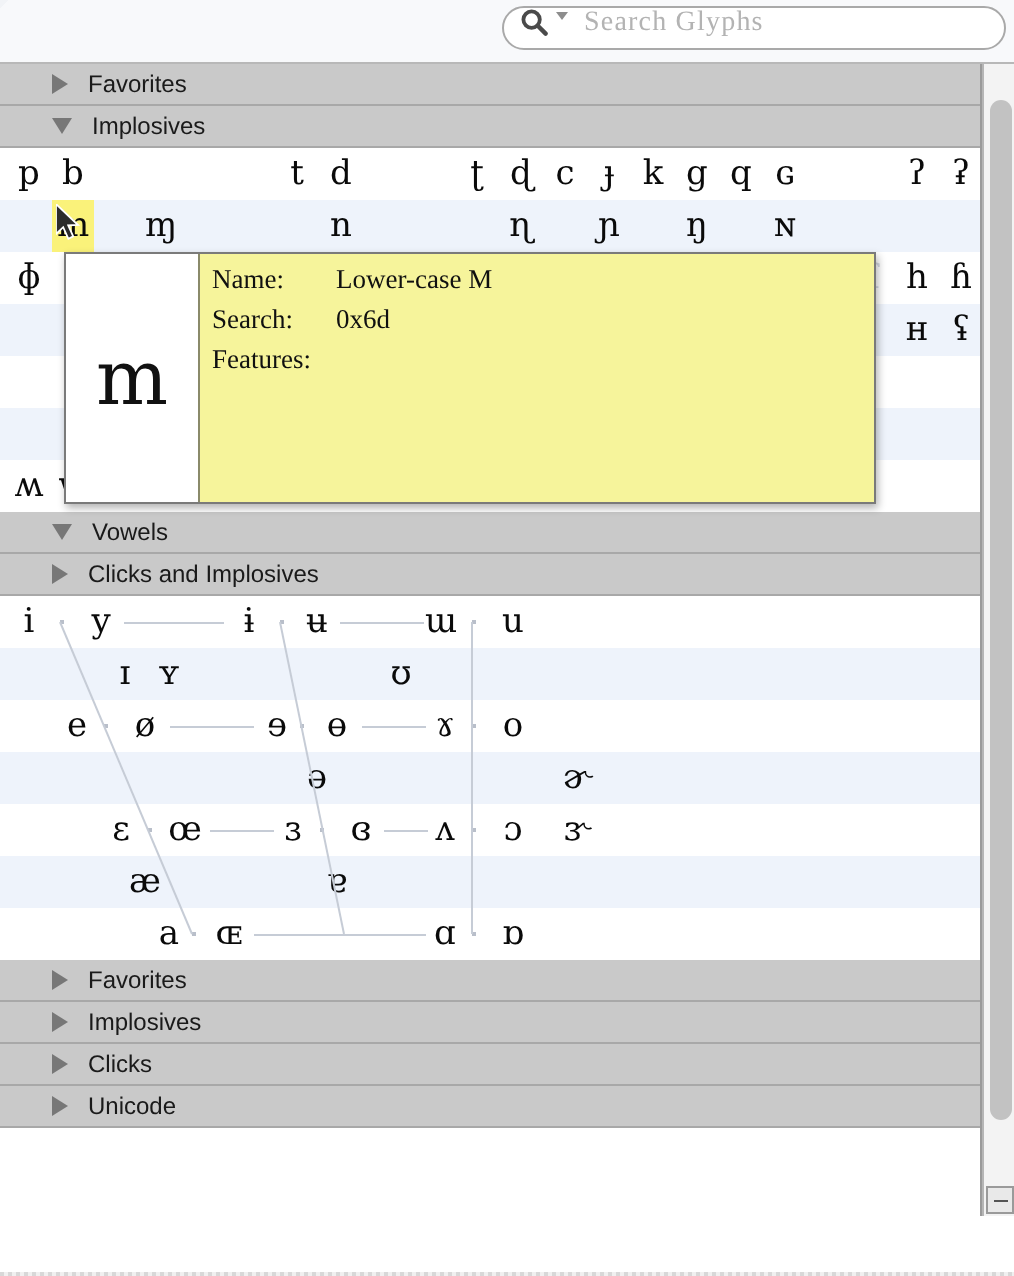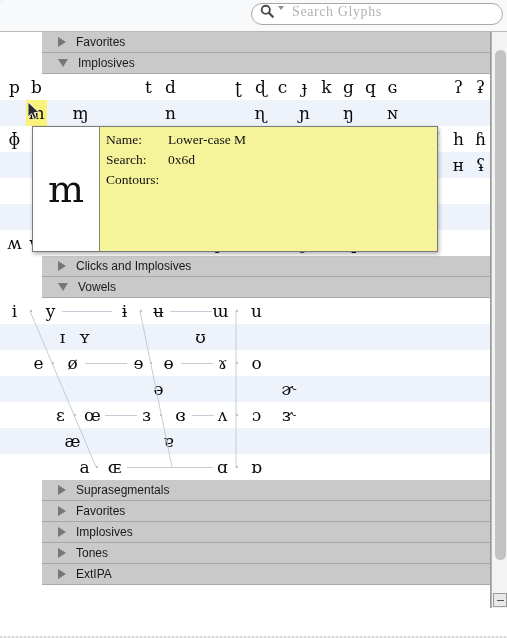--- a/index.html
+++ b/index.html
@@ -94,25 +94,24 @@
     background: #fff;
   }
 
   
   .group-header {
     height: 21px;
     background: #c9c9c9;
     border-bottom: 1px solid #a8a8a8;
     display: flex;
     align-items: center;
-    padding-left: 16px;
+    padding-left: 26px;
     box-sizing: border-box;
     font-size: 12px;
     color: #1a1a1a;
-    margin-left: 42px;
   }
   .tri {
     width: 0; height: 0;
     margin-right: 10px;
     flex: none;
   }
   .tri.collapsed {
     border-top: 5px solid transparent;
     border-bottom: 5px solid transparent;
     border-left: 8px solid #777;
@@ -382,26 +381,26 @@
         </div>
         <div class="glyph-row">
           <div class="glyph" style="left: 4px;">ʍ</div>
           <div class="glyph" style="left: 26px;">w</div>
           <div class="glyph" style="left: 70px;">ʊ</div>
           <div class="glyph" style="left: 204px;">ɥ</div>
           <div class="glyph" style="left: 294px;">j</div>
           <div class="glyph" style="left: 338px;">ɰ</div>
         </div>
         <div class="group-header">
+          <span class="tri expanded"></span>
+          <span>Vowels</span>
+        </div>
+        <div class="group-header">
           <span class="tri collapsed"></span>
           <span>Clicks and Implosives</span>
-        </div>
-        <div class="group-header">
-          <span class="tri expanded"></span>
-          <span>Vowels</span>
         </div>
         <div class="glyph-row">
           <div class="glyph" style="left: 4px;">i</div>
           <div class="glyph" style="left: 40px;">y</div>
           <div class="glyph" style="left: 114px;">ɨ</div>
           <div class="glyph" style="left: 148px;">ʉ</div>
           <div class="glyph" style="left: 210px;">ɯ</div>
           <div class="glyph" style="left: 246px;">u</div>
           <div class="vline" style="left: 62px; width: 50px;"></div>
           <div class="vdot" style="left: 30px;"></div>
@@ -453,37 +452,33 @@
           <div class="glyph" style="left: 74px;">a</div>
           <div class="glyph" style="left: 104px;">ɶ</div>
           <div class="glyph" style="left: 212px;">ɑ</div>
           <div class="glyph" style="left: 246px;">ɒ</div>
           <div class="vline" style="left: 127px; width: 86px;"></div>
           <div class="vdot" style="left: 96px;"></div>
           <div class="vdot" style="left: 236px;"></div>
         </div>
         <div class="group-header">
           <span class="tri collapsed"></span>
-          <span>Suprasegmentals</span>
-        </div>
-        <div class="group-header">
-          <span class="tri collapsed"></span>
           <span>Favorites</span>
         </div>
         <div class="group-header">
           <span class="tri collapsed"></span>
           <span>Implosives</span>
         </div>
         <div class="group-header">
           <span class="tri collapsed"></span>
-          <span>Tones</span>
+          <span>Clicks</span>
         </div>
         <div class="group-header">
           <span class="tri collapsed"></span>
-          <span>ExtIPA</span>
+          <span>Unicode</span>
         </div>
         <div style="position: absolute; left: 0px; pointer-events: none; top: 266px; width: 491px; height: 182px;"><svg width="491" height="182">
             <line x1="30" y1="13" x2="96" y2="169" stroke="#c6ccd6" stroke-width="1"></line>
             <line x1="140" y1="13" x2="172" y2="169" stroke="#c6ccd6" stroke-width="1"></line>
             <line x1="236" y1="13" x2="236" y2="169" stroke="#c6ccd6" stroke-width="1"></line>
           </svg></div>
       </div>
   </div>
 
   <div class="scrollbar">
@@ -498,21 +493,21 @@
     <div class="tip-body">
       <div class="tip-line">
         <span class="tip-key">Name:</span>
         <span class="tip-val">Lower-case M</span>
       </div>
       <div class="tip-line">
         <span class="tip-key">Search:</span>
         <span class="tip-val">0x6d</span>
       </div>
       <div class="tip-line">
-        <span class="tip-key">Contours:</span>
+        <span class="tip-key">Features:</span>
       </div>
     </div>
   </div>
 
   <span class="cursor">
     <svg width="13" height="19" viewBox="0 0 13 19">
       <polygon points="0,0 0,15 3.6,11.6 6.2,17.4 8.6,16.2 6.1,10.7 11,10.5" fill="#2b2b2b" stroke="#ffffff" stroke-width="0.9"></polygon>
     </svg>
   </span>
 

